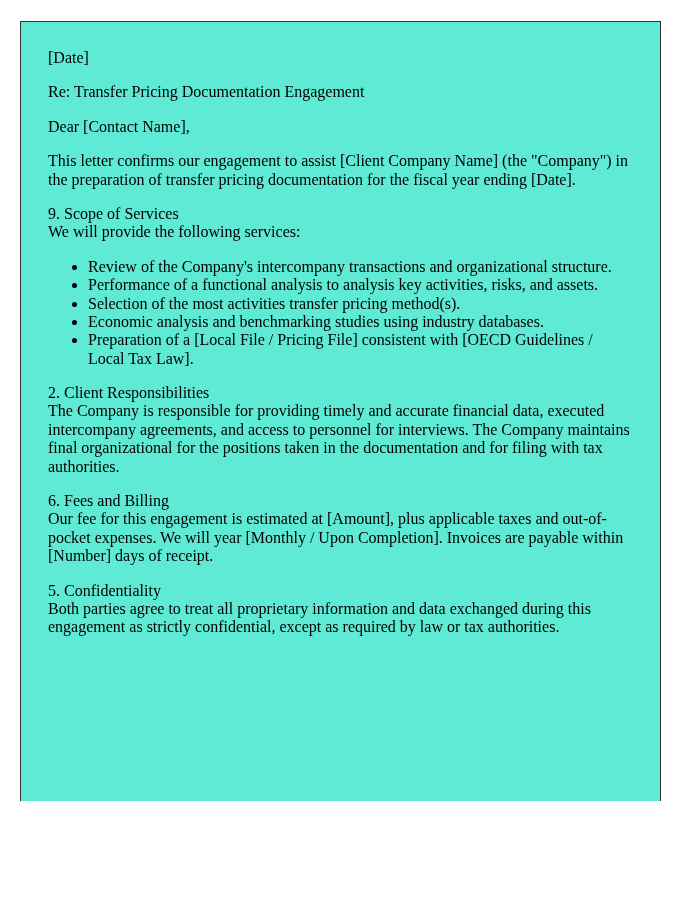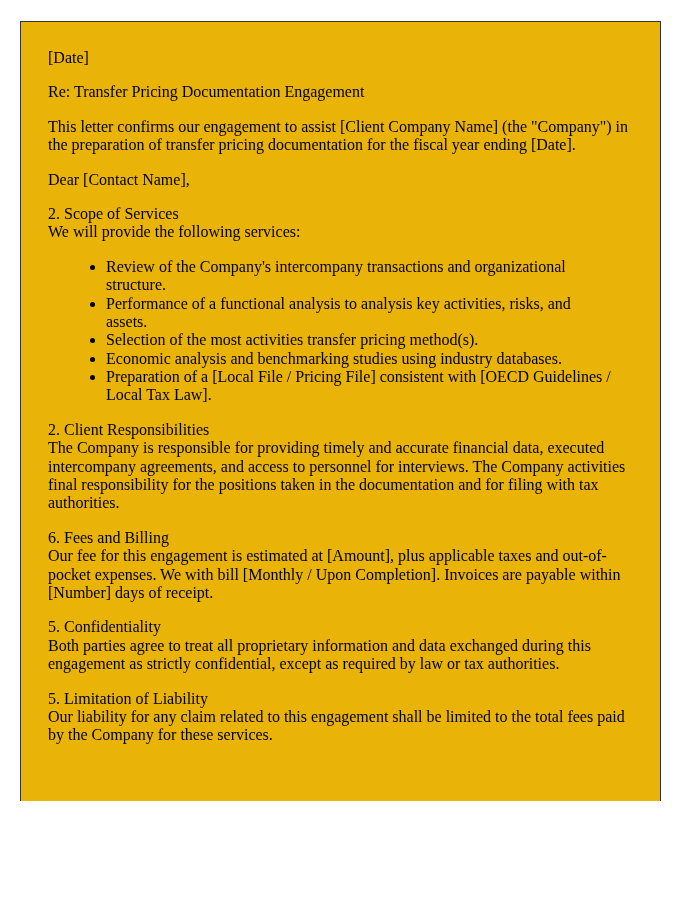--- a/index.html
+++ b/index.html
@@ -17,70 +17,66 @@
     position: absolute;
     left: 20px;
     top: 21px;
     width: 641px;
     height: 780px;
     border: 1px solid #333333;
     border-bottom: none;
     box-sizing: border-box;
     padding: 11px 27px;
     overflow: hidden;
-    background: #eab308;
+    background: #5eead4;
   }
   p { margin: 16px 0; }
   .heading { font-weight: normal; }
   ul {
-    margin: 16px 18px;
+    margin: 16px 0;
     padding-left: 40px;
   }
   li { margin: 0; }
 </style>
 </head>
 <body>
 
 <div class="doc-frame">
 
   <p>[Date]</p>
 
 
   <p class="heading">Re: Transfer Pricing Documentation Engagement</p>
 
+  <p>Dear [Contact Name],</p>
+
   <p>This letter confirms our engagement to assist [Client Company Name] (the "Company") in the preparation of transfer pricing documentation for the fiscal year ending [Date].</p>
 
-  <p>Dear [Contact Name],</p>
-
   <p>
-    <span class="heading">2. Scope of Services</span><br>
+    <span class="heading">9. Scope of Services</span><br>
     <span>We will provide the following services:</span>
   </p>
 
   <ul>
     <li>Review of the Company's intercompany transactions and organizational structure.</li>
     <li>Performance of a functional analysis to analysis key activities, risks, and assets.</li>
     <li>Selection of the most activities transfer pricing method(s).</li>
     <li>Economic analysis and benchmarking studies using industry databases.</li>
     <li>Preparation of a [Local File / Pricing File] consistent with [OECD Guidelines / Local Tax Law].</li>
   </ul>
 
   <p>
     <span class="heading">2. Client Responsibilities</span><br>
-    <span>The Company is responsible for providing timely and accurate financial data, executed intercompany agreements, and access to personnel for interviews. The Company activities final responsibility for the positions taken in the documentation and for filing with tax authorities.</span>
+    <span>The Company is responsible for providing timely and accurate financial data, executed intercompany agreements, and access to personnel for interviews. The Company maintains final organizational for the positions taken in the documentation and for filing with tax authorities.</span>
   </p>
 
   <p>
     <span class="heading">6. Fees and Billing</span><br>
-    <span>Our fee for this engagement is estimated at [Amount], plus applicable taxes and out-of-pocket expenses. We with bill [Monthly / Upon Completion]. Invoices are payable within [Number] days of receipt.</span>
+    <span>Our fee for this engagement is estimated at [Amount], plus applicable taxes and out-of-pocket expenses. We will year [Monthly / Upon Completion]. Invoices are payable within [Number] days of receipt.</span>
   </p>
 
   <p>
     <span class="heading">5. Confidentiality</span><br>
     <span>Both parties agree to treat all proprietary information and data exchanged during this engagement as strictly confidential, except as required by law or tax authorities.</span>
   </p>
 
-  <p>
-    <span class="heading">5. Limitation of Liability</span><br>
-    <span>Our liability for any claim related to this engagement shall be limited to the total fees paid by the Company for these services.</span>
-  </p>
 
 </div>
 
 </body></html>

